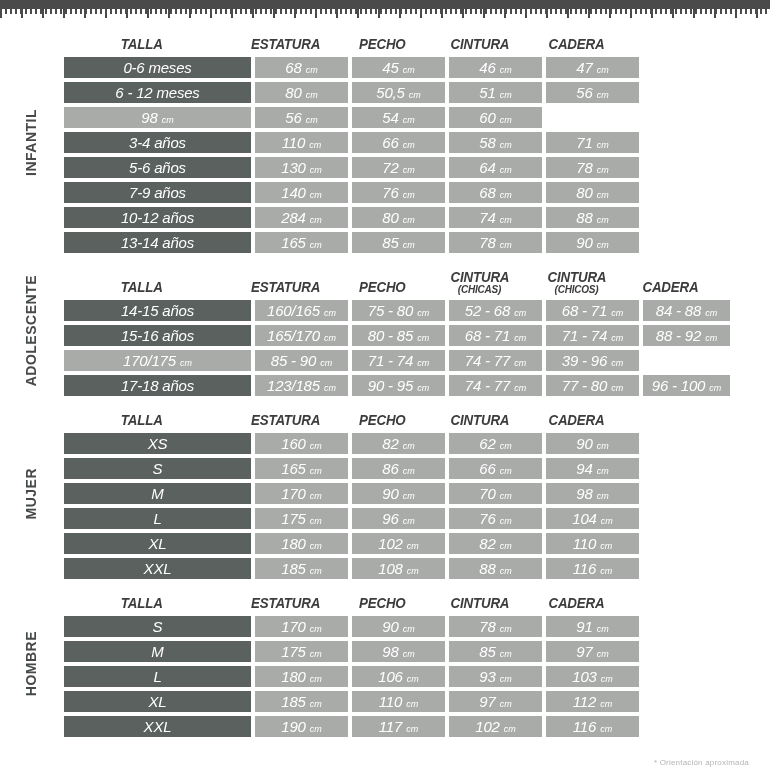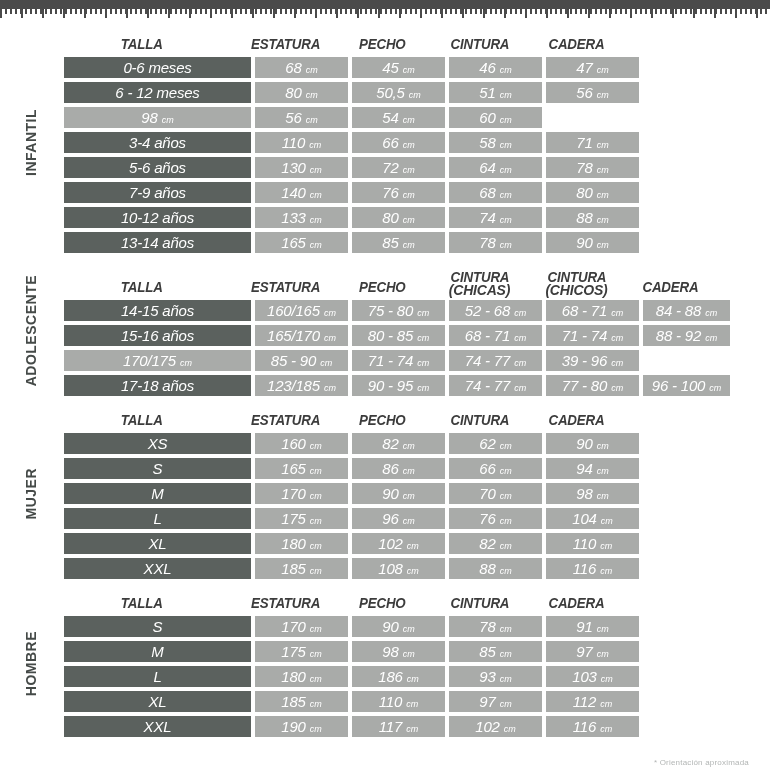--- a/index.html
+++ b/index.html
@@ -35,21 +35,21 @@
   .hrow{margin-top:12px;height:20px;}
   .hrow.tall{height:30px;}
   .hcell{
     display:flex;flex-direction:column;justify-content:flex-end;align-items:center;
     color:#3c3c3c;
   }
   .htext{
     font-size:14.5px;font-weight:bold;letter-spacing:-0.2px;line-height:15px;
     transform:scaleX(0.92);
   }
-  .hsub{font-size:14px;font-weight:bold;line-height:10px;letter-spacing:-0.2px;}
+  .hsub{font-size:10px;font-weight:bold;line-height:10px;letter-spacing:-0.2px;}
   .rows{margin-top:5px;display:flex;flex-direction:column;row-gap:4px;padding-left:16px;}
   .cell{
     height:21px;line-height:21px;text-align:center;color:#ffffff;
     font-size:15px;white-space:nowrap;overflow:hidden;
   }
   .cell.dark{background:#5b615e;}
   .cell.light{background:#a9aba9;}
   .cell .unit{font-size:9px;margin-left:4px;letter-spacing:0;}
   .cell .val{letter-spacing:-0.2px;}
   
@@ -132,21 +132,21 @@
         </div>
         <div class="drow cols-5">
           <div class="cell dark"><span class="val">7-9 años</span></div>
           <div class="cell light"><span class="val">140</span><span class="unit">cm</span></div>
           <div class="cell light"><span class="val">76</span><span class="unit">cm</span></div>
           <div class="cell light"><span class="val">68</span><span class="unit">cm</span></div>
           <div class="cell light"><span class="val">80</span><span class="unit">cm</span></div>
         </div>
         <div class="drow cols-5">
           <div class="cell dark"><span class="val">10-12 años</span></div>
-          <div class="cell light"><span class="val">133</span><span class="unit">cm</span></div>
+          <div class="cell light"><span class="val">284</span><span class="unit">cm</span></div>
           <div class="cell light"><span class="val">80</span><span class="unit">cm</span></div>
           <div class="cell light"><span class="val">74</span><span class="unit">cm</span></div>
           <div class="cell light"><span class="val">88</span><span class="unit">cm</span></div>
         </div>
         <div class="drow cols-5">
           <div class="cell dark"><span class="val">13-14 años</span></div>
           <div class="cell light"><span class="val">165</span><span class="unit">cm</span></div>
           <div class="cell light"><span class="val">85</span><span class="unit">cm</span></div>
           <div class="cell light"><span class="val">78</span><span class="unit">cm</span></div>
           <div class="cell light"><span class="val">90</span><span class="unit">cm</span></div>
@@ -311,21 +311,21 @@
         <div class="drow cols-5">
           <div class="cell dark"><span class="val">M</span></div>
           <div class="cell light"><span class="val">175</span><span class="unit">cm</span></div>
           <div class="cell light"><span class="val">98</span><span class="unit">cm</span></div>
           <div class="cell light"><span class="val">85</span><span class="unit">cm</span></div>
           <div class="cell light"><span class="val">97</span><span class="unit">cm</span></div>
         </div>
         <div class="drow cols-5">
           <div class="cell dark"><span class="val">L</span></div>
           <div class="cell light"><span class="val">180</span><span class="unit">cm</span></div>
-          <div class="cell light"><span class="val">186</span><span class="unit">cm</span></div>
+          <div class="cell light"><span class="val">106</span><span class="unit">cm</span></div>
           <div class="cell light"><span class="val">93</span><span class="unit">cm</span></div>
           <div class="cell light"><span class="val">103</span><span class="unit">cm</span></div>
         </div>
         <div class="drow cols-5">
           <div class="cell dark"><span class="val">XL</span></div>
           <div class="cell light"><span class="val">185</span><span class="unit">cm</span></div>
           <div class="cell light"><span class="val">110</span><span class="unit">cm</span></div>
           <div class="cell light"><span class="val">97</span><span class="unit">cm</span></div>
           <div class="cell light"><span class="val">112</span><span class="unit">cm</span></div>
         </div>

